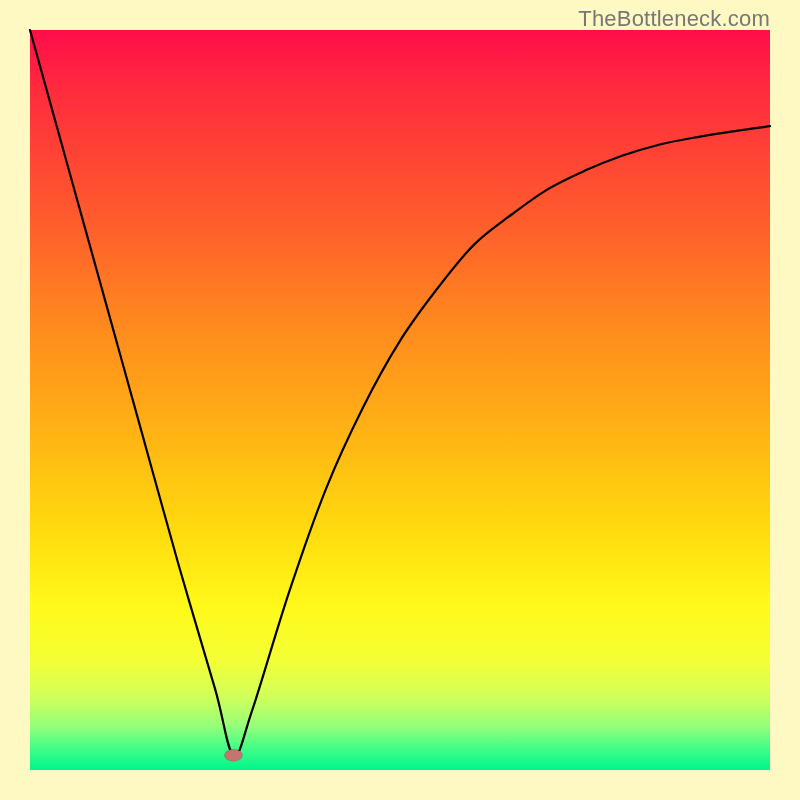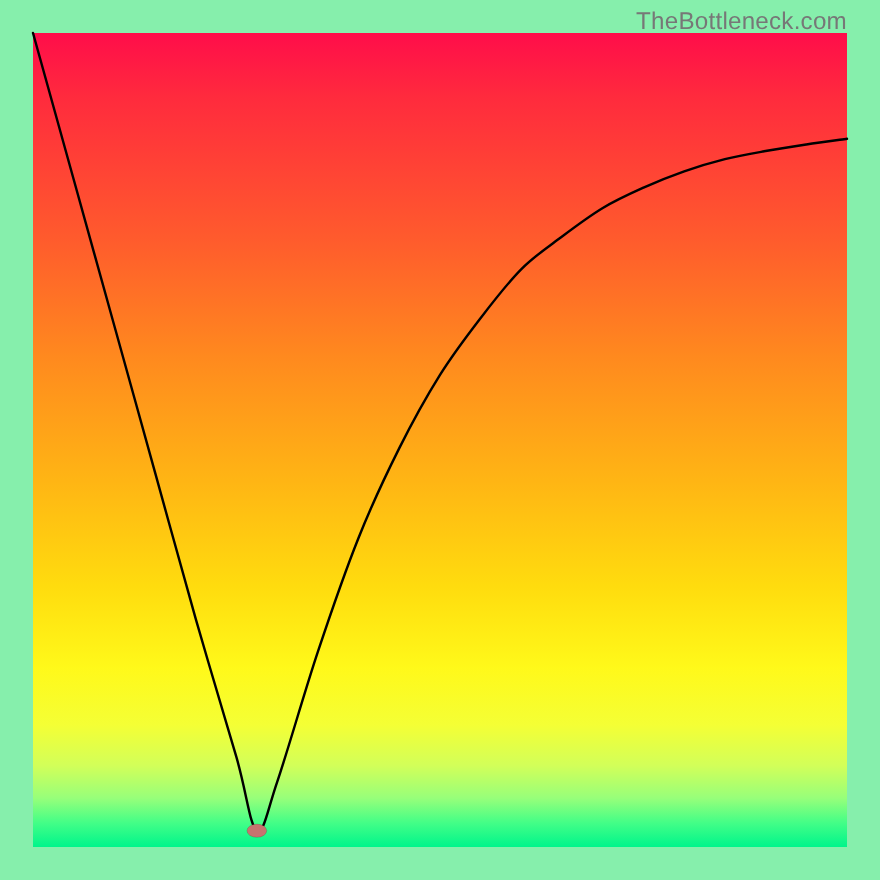--- a/index.html
+++ b/index.html
@@ -8,21 +8,21 @@
     width: 800px;
     height: 800px;
     overflow: hidden;
     background: #000;
     font-family: Arial, Helvetica, sans-serif;
   }
   .frame {
     position: relative;
     width: 800px;
     height: 800px;
-    background: #86efac;
+    background: #fef9c3;
   }
   .plot-area {
     position: absolute;
     left: 30px;
     top: 30px;
     width: 740px;
     height: 740px;
     
     background: linear-gradient(
       to bottom,

